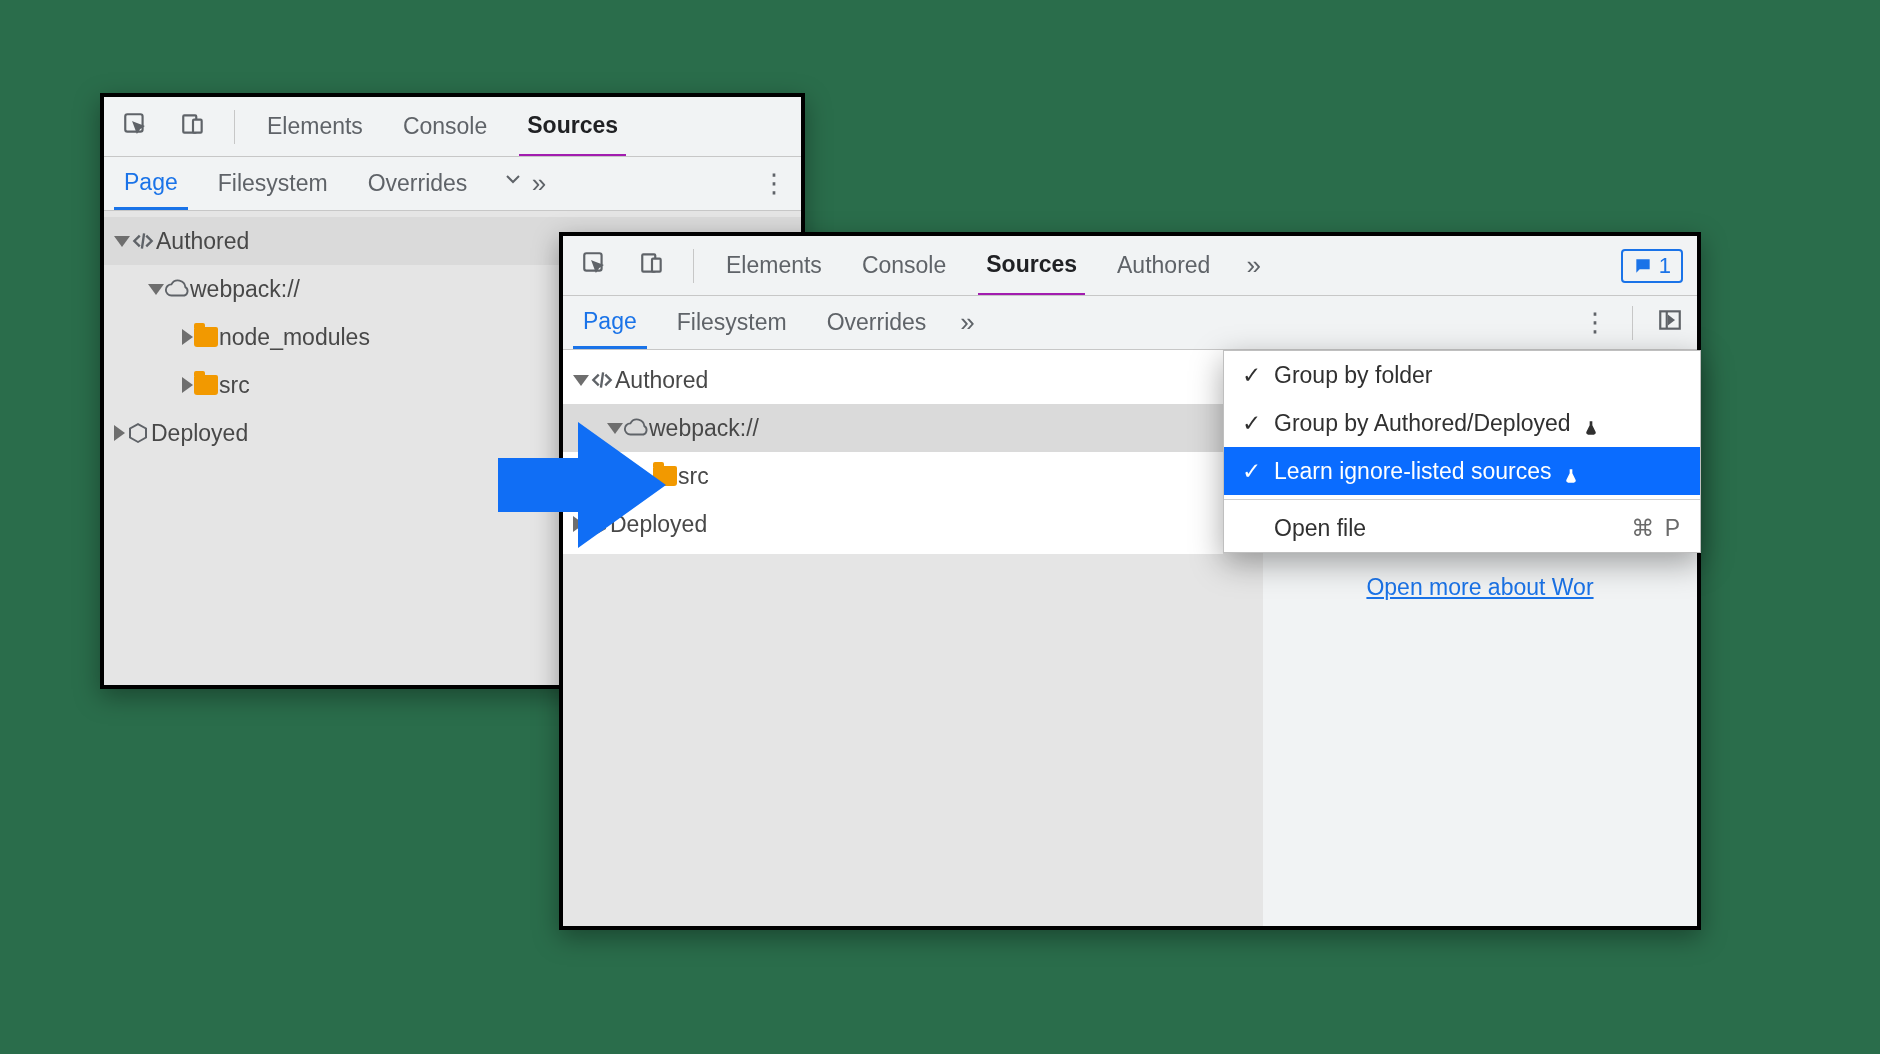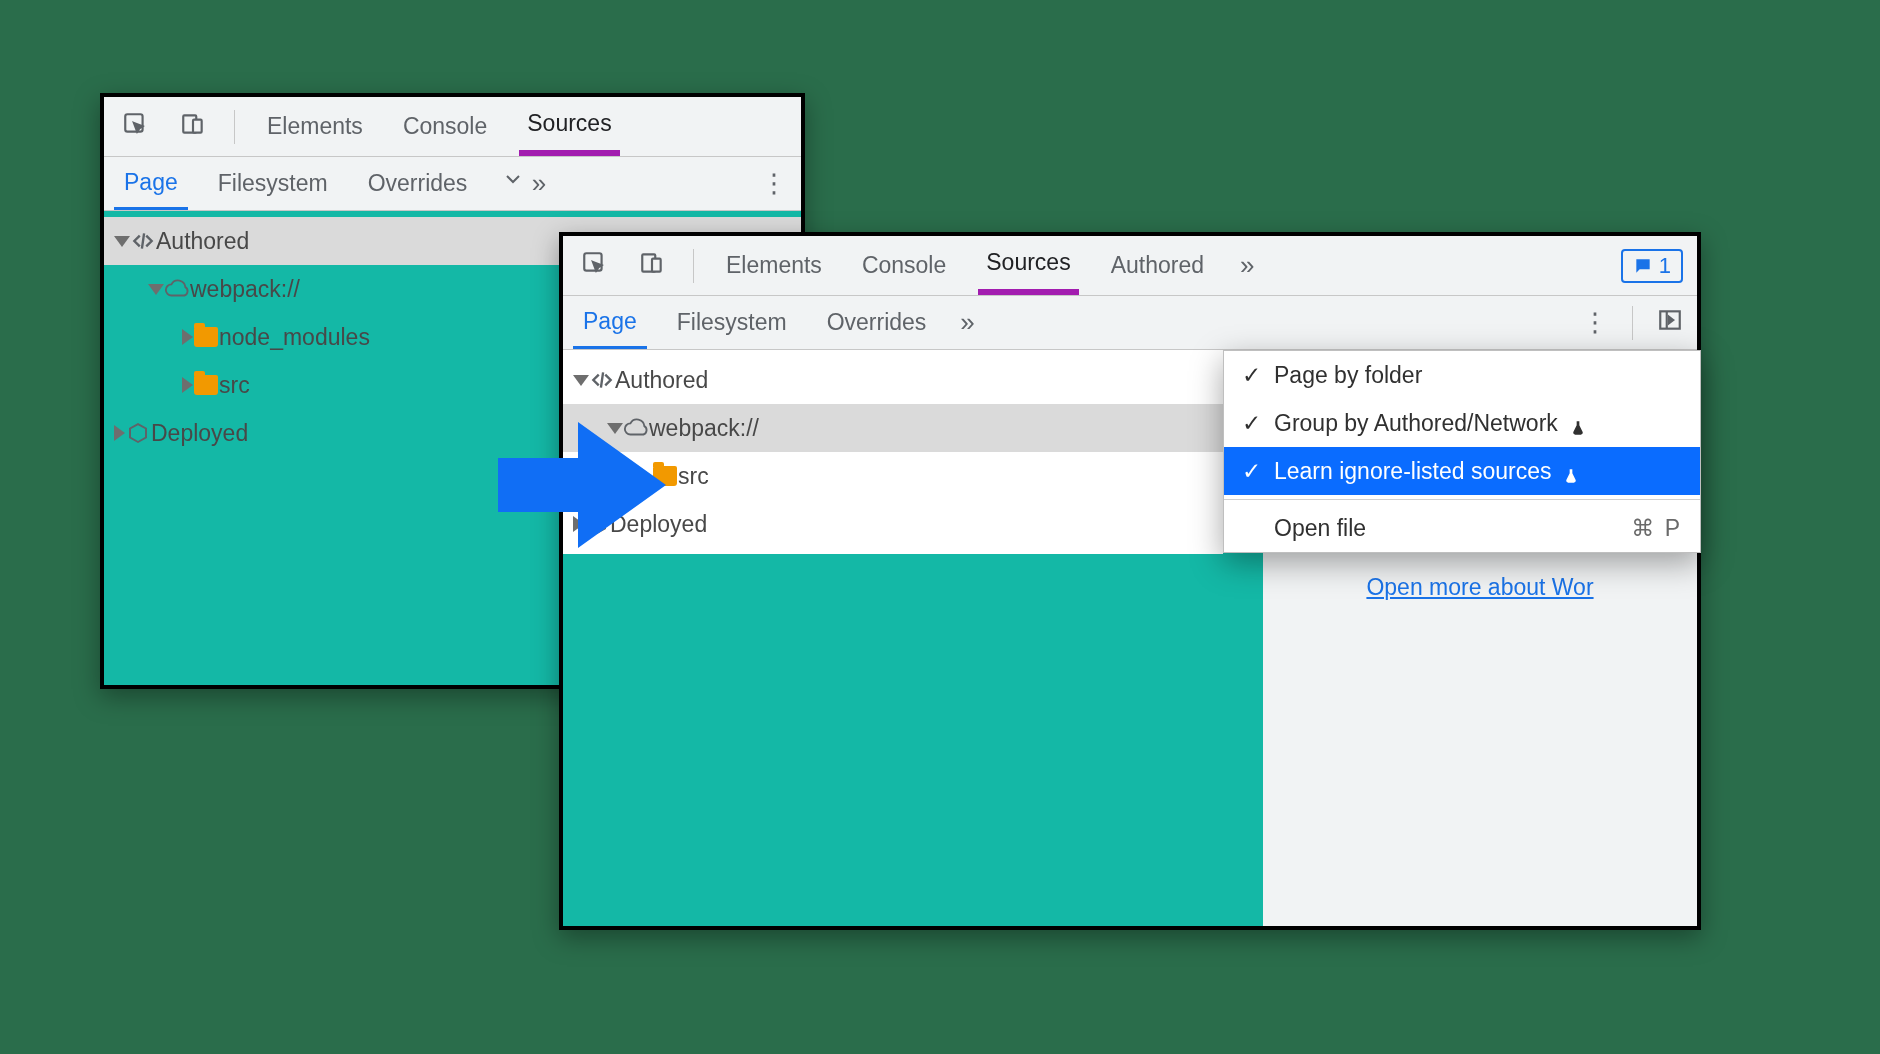--- a/index.html
+++ b/index.html
@@ -7,21 +7,21 @@
     font-family: -apple-system, "Helvetica Neue", Arial, sans-serif;
     background: #2a6d4b;
     width: 1880px;
     height: 1054px;
     position: relative;
     overflow: hidden;
   }
 
   .panel {
     position: absolute;
-    background: #14b8a6;
+    background: #e5e5e5;
     border: 4px solid #000;
     box-shadow: 0 8px 24px rgba(0,0,0,0.35);
   }
   .panel-left  { left: 100px; top: 93px;  width: 705px; height: 596px; }
   .panel-right { left: 559px; top: 232px; width: 1142px;height: 698px; z-index: 5; }
 
   
   .tabstrip {
     height: 60px;
     background: #f1f3f4;
@@ -29,21 +29,21 @@
     display: flex;
     align-items: center;
     padding: 0 14px;
     gap: 24px;
     font-size: 23px;
     color: #5f6368;
     white-space: nowrap;
   }
   .tabstrip .divider { width:1px; height:34px; background:#c7c7c7; }
   .tab { padding: 0 8px; height:100%; display:flex; align-items:center; cursor:pointer; }
-  .tab.active { color:#202124; font-weight:400; border-bottom:6px solid #a21caf; }
+  .tab.active { color:#202124; font-weight:700; border-bottom:2px solid #a21caf; }
   .spacer { flex:1; }
   .badge {
     display:flex; align-items:center; gap:6px;
     border:2px solid #1a73e8; color:#1a73e8;
     border-radius:4px; padding:2px 10px; font-size:22px; font-weight:500;
   }
 
   
   .subtabs {
     height: 54px;
@@ -284,25 +284,25 @@
             <path d="M12 2l9 5v10l-9 5-9-5V7l9-5zm0 2.3L5 8v8l7 4 7-4V8l-7-3.7z"></path>
           </svg>
       </span>
       <span>Deployed</span>
     </div>
   </div>
 
   <div class="ctx" style="left:660px; top:114px; width:478px;">
     <div class="mi">
       <span class="chk">✓</span>
-      <span>Page by folder</span>
+      <span>Group by folder</span>
     </div>
     <div class="mi">
       <span class="chk">✓</span>
-      <span>Group by Authored/Network</span>
+      <span>Group by Authored/Deployed</span>
       <span class="flask">
         <svg width="16" height="16" viewBox="0 0 24 24" fill="#303030">
             <path d="M10 2h4v6l5 10a3 3 0 01-3 4H8a3 3 0 01-3-4l5-10V2z"></path>
           </svg>
       </span>
     </div>
     <div class="mi sel">
       <span class="chk">✓</span>
       <span>Learn ignore-listed sources</span>
       <span class="flask">

